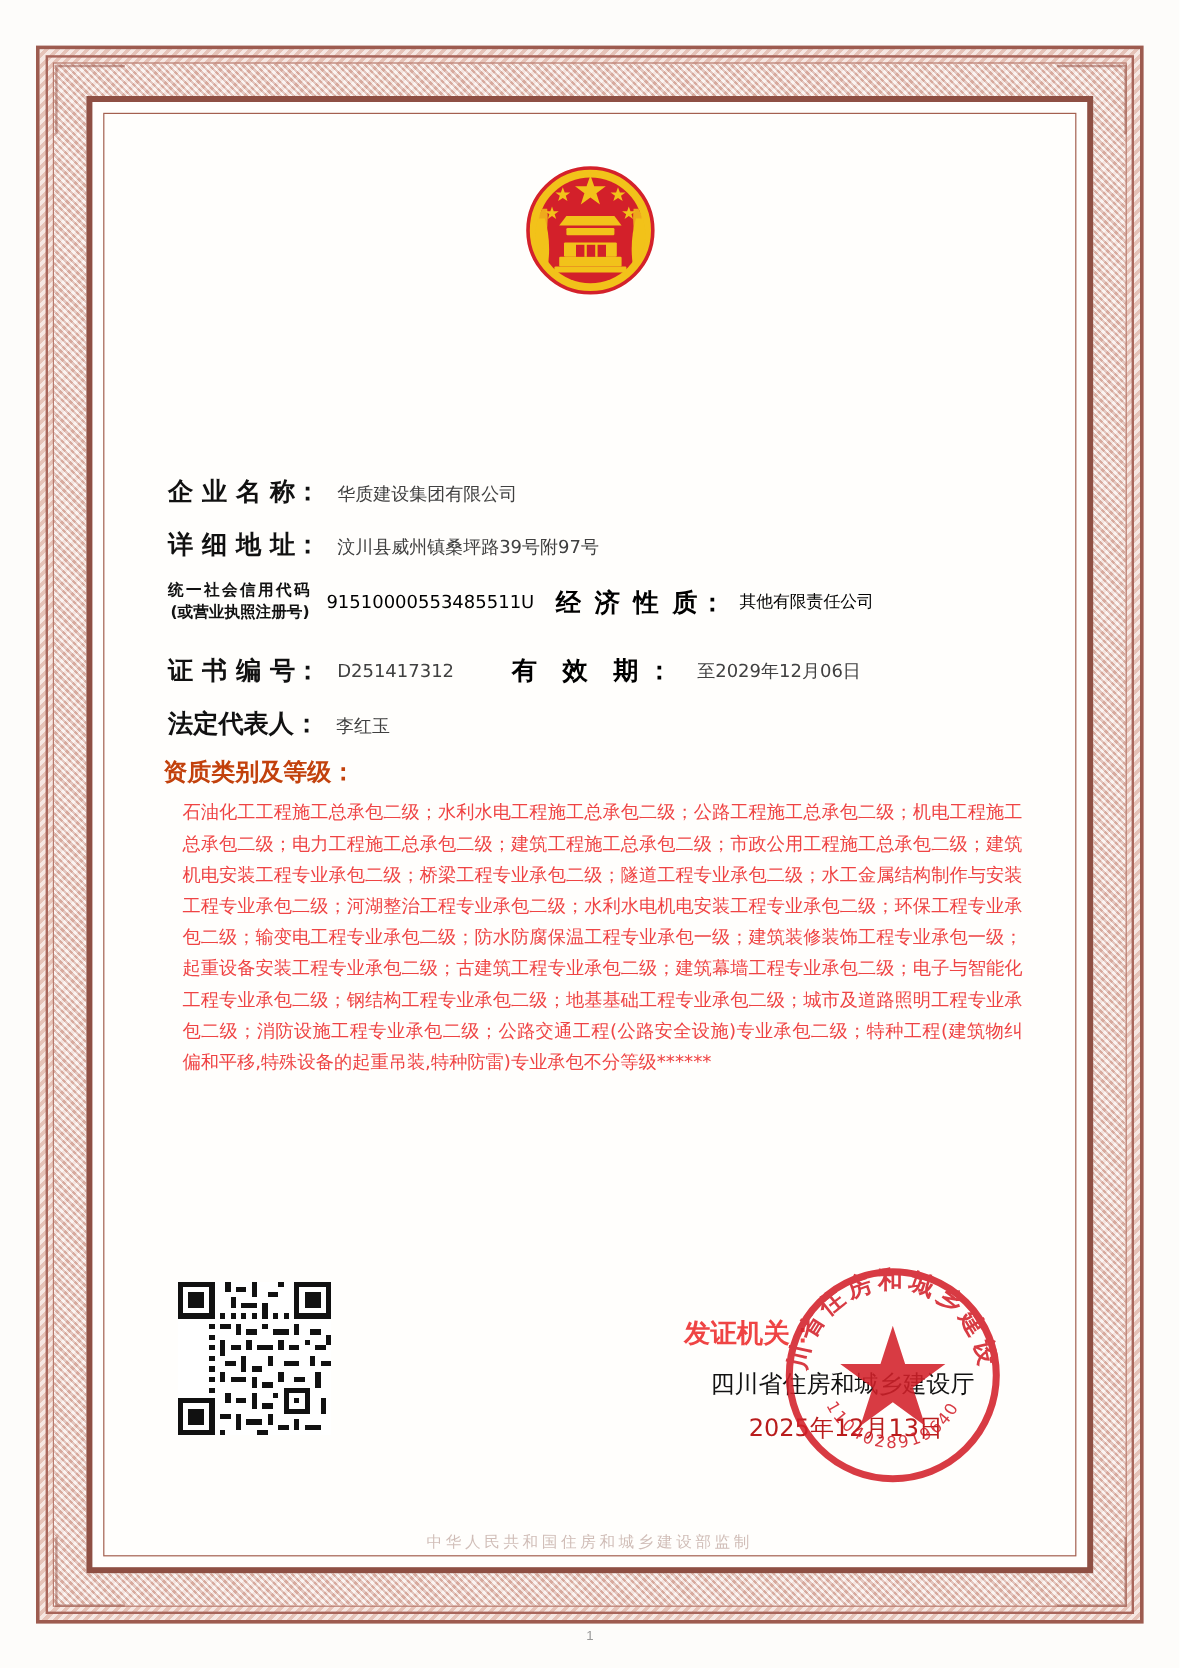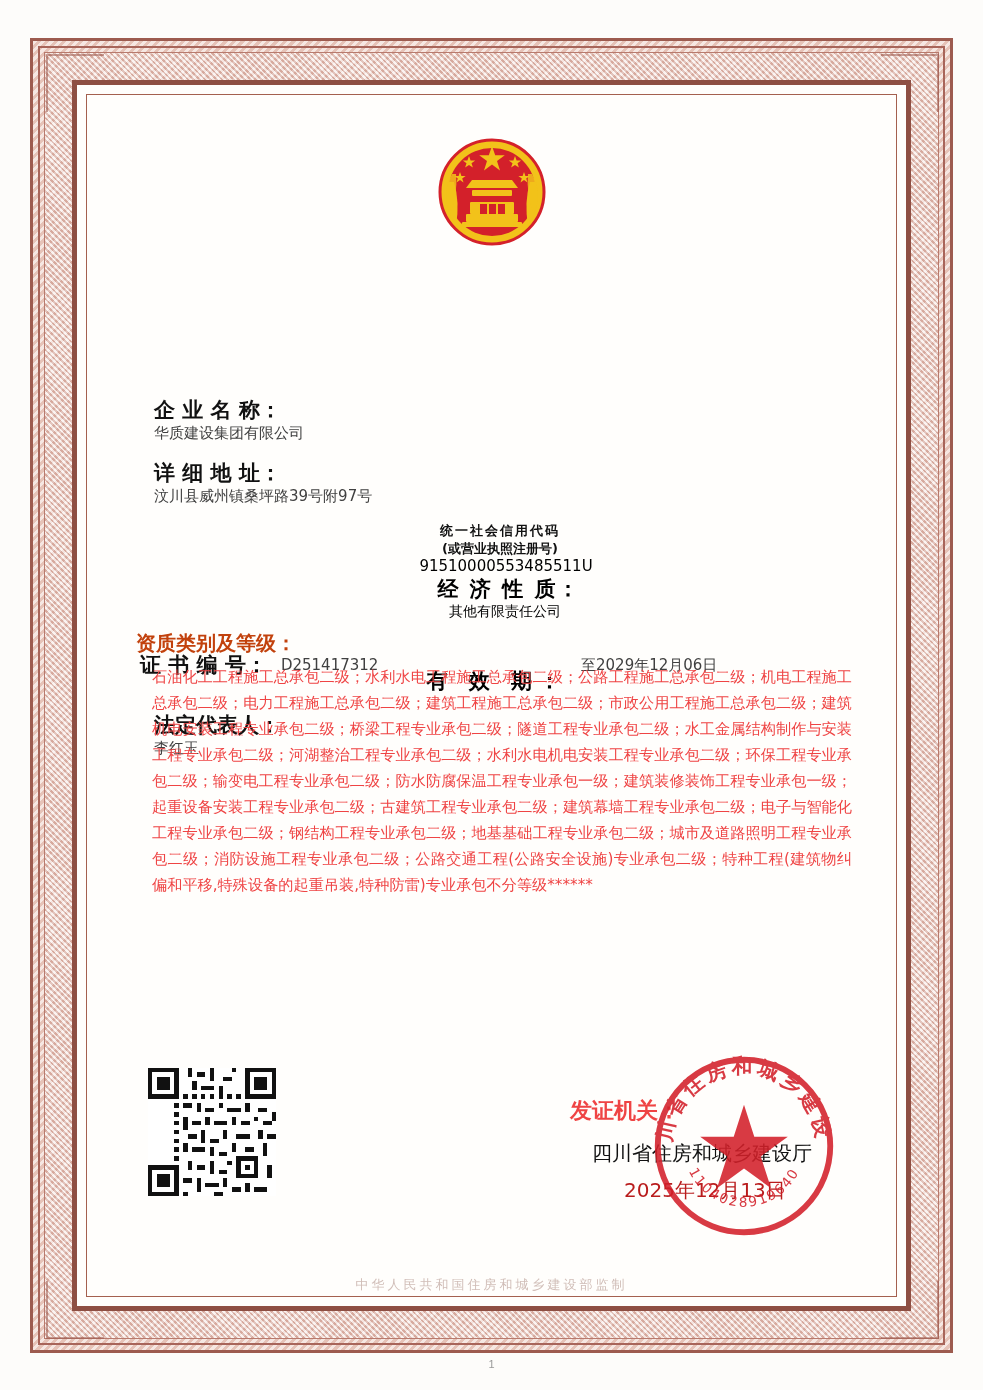--- a/index.html
+++ b/index.html
@@ -112,41 +112,39 @@
   .fields {
     position: absolute;
     top: 288px;
     left: 40px;
     width: 720px;
   }
   .row {
     display: flex;
     align-items: baseline;
     margin-bottom: 16px;
-    flex-direction: column;
   }
   .lbl {
     font-family: "DejaVu Sans", sans-serif;
     font-weight: bold;
     font-size: 21px;
     color: #111;
     white-space: nowrap;
   }
   .val {
     font-family: "DejaVu Sans", sans-serif;
     font-size: 15px;
     color: #404040;
     margin-left: 14px;
     white-space: nowrap;
   }
   .row-credit {
     display: flex;
     align-items: center;
-    margin-bottom: 14px;
-    flex-direction: column;
+    margin-bottom: 26px;
   }
   .lbl-two {
     font-family: "DejaVu Sans", sans-serif;
     font-weight: bold;
     font-size: 13px;
     line-height: 1.35;
     color: #111;
     text-align: center;
     white-space: nowrap;
   }
@@ -177,21 +175,20 @@
     align-items: center;
     margin-bottom: 16px;
   }
   .lbl-valid {
     font-family: "DejaVu Sans", sans-serif;
     font-weight: bold;
     font-size: 21px;
     letter-spacing: 7px;
     margin-left: 48px;
     white-space: nowrap;
-    margin-top: 32px;
   }
 
   
   .qual-head {
     position: absolute;
     top: 522px;
     left: 36px;
     font-family: "DejaVu Sans", sans-serif;
     font-weight: bold;
     font-size: 20px;

